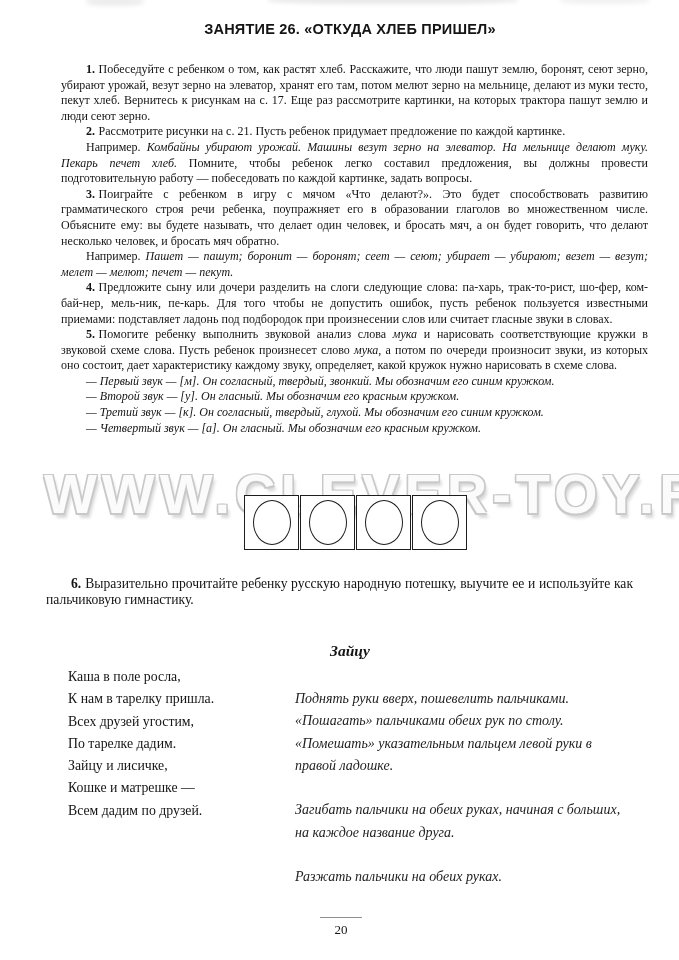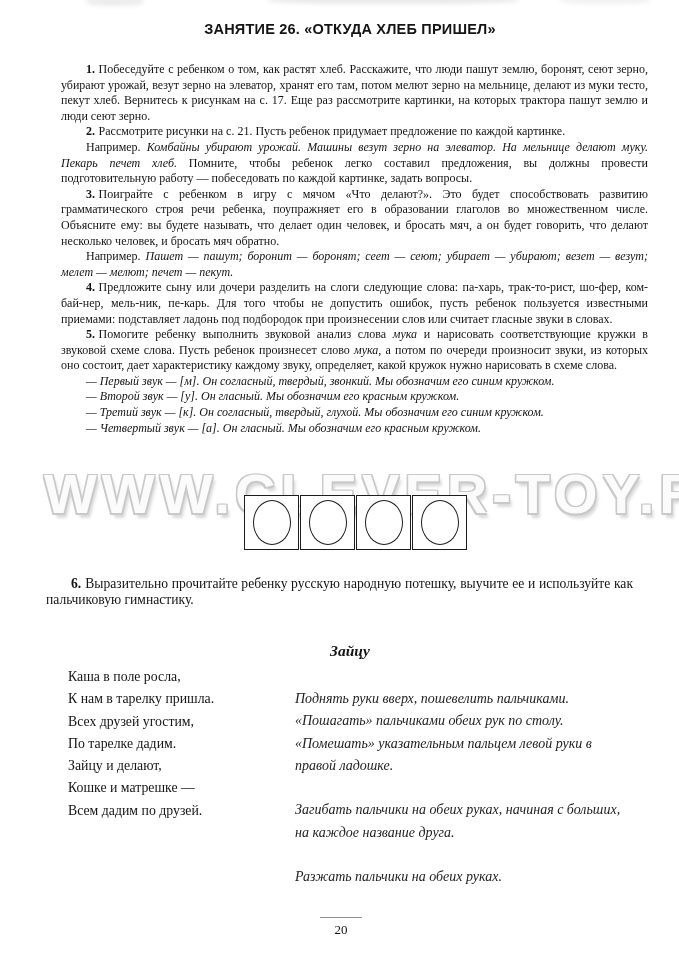--- a/index.html
+++ b/index.html
@@ -123,21 +123,21 @@
   </div>
 
   <div class="poem-title">Зайцу</div>
 
   <div class="poem">
     <div class="verses">
       <div class="verse-line">Каша в поле росла,</div>
       <div class="verse-line">К нам в тарелку пришла.</div>
       <div class="verse-line">Всех друзей угостим,</div>
       <div class="verse-line">По тарелке дадим.</div>
-      <div class="verse-line">Зайцу и делают,</div>
+      <div class="verse-line">Зайцу и лисичке,</div>
       <div class="verse-line">Кошке и матрешке —</div>
       <div class="verse-line">Всем дадим по друзей.</div>
     </div>
     <div class="actions">
       <div class="action-slot">Поднять руки вверх, пошевелить пальчиками.</div>
       <div class="action-slot">«Пошагать» пальчиками обеих рук по столу.</div>
       <div class="action-slot">«Помешать» указательным пальцем левой руки в правой ладошке.</div>
       <div class="action-slot"></div>
       <div class="action-slot">Загибать пальчики на обеих руках, начиная с больших, на каждое название друга.</div>
       <div class="action-slot"></div>

